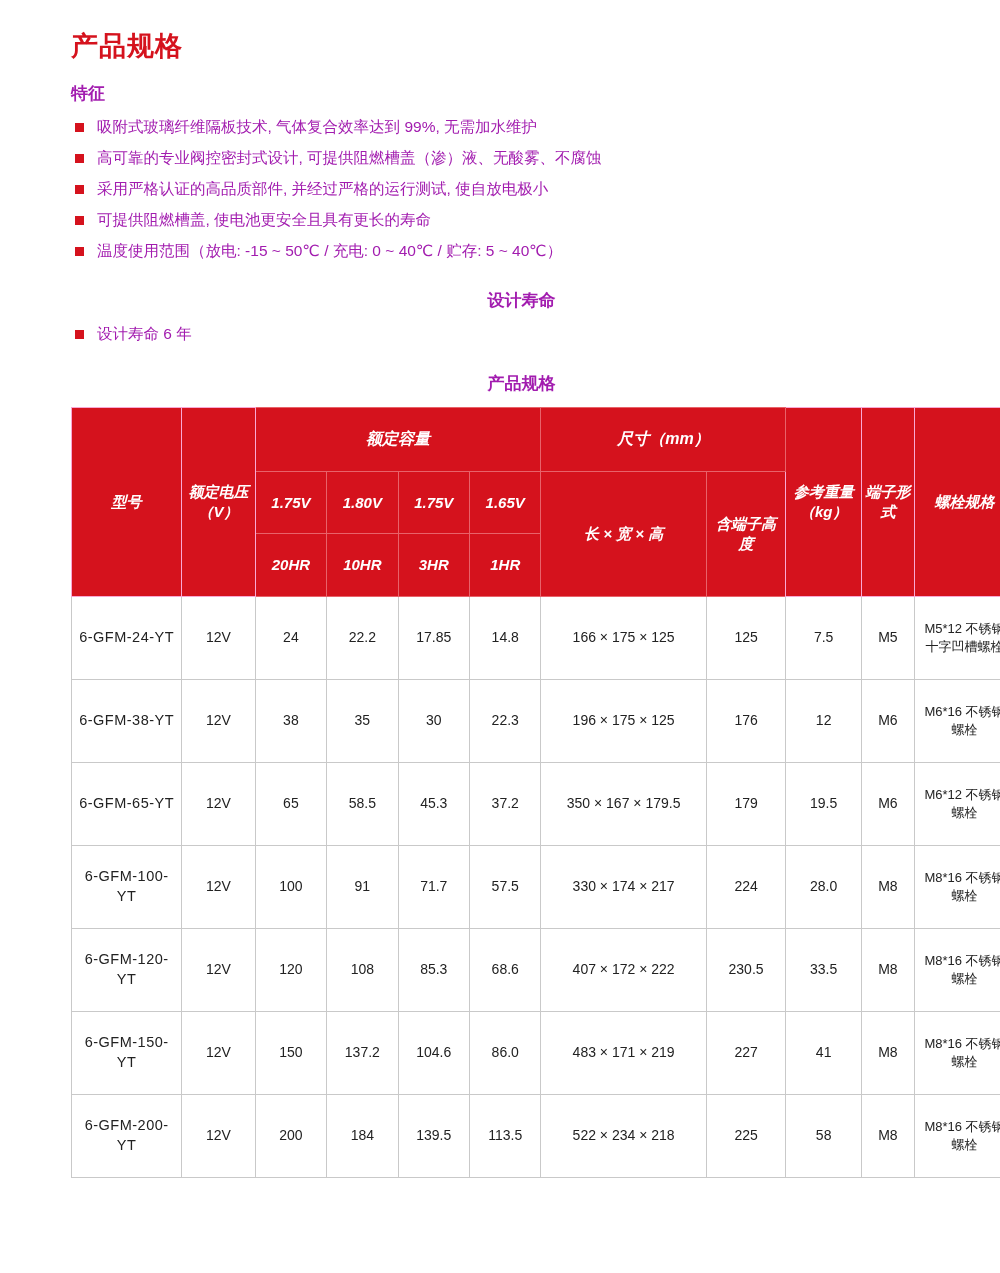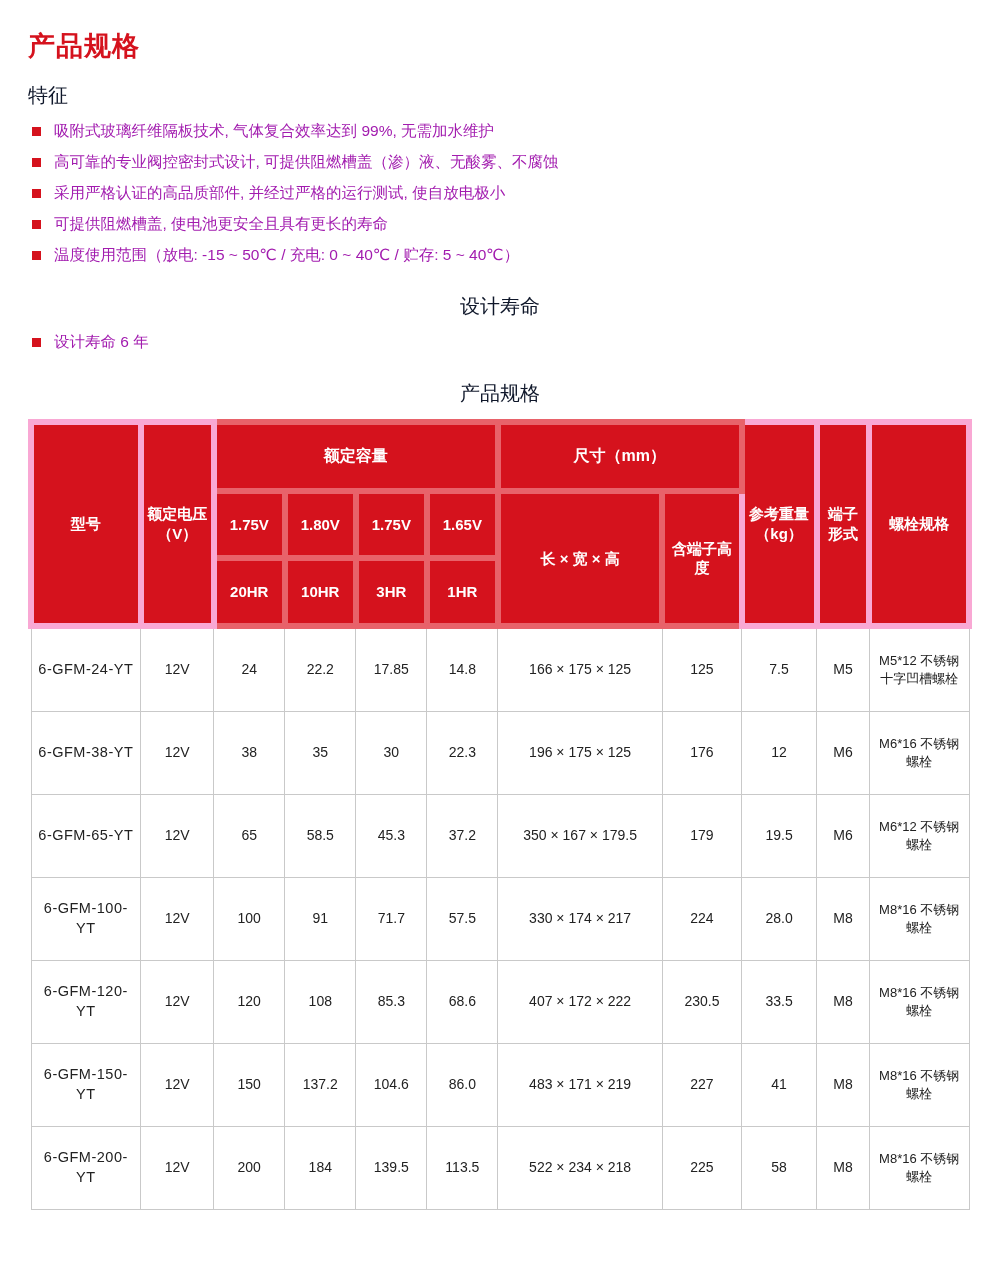--- a/index.html
+++ b/index.html
@@ -10,32 +10,33 @@
   body {
     width: 1000px;
     height: 1273px;
     font-family: "Liberation Sans", "DejaVu Sans", sans-serif;
     color: #1a1a1a;
     position: relative;
   }
   .page {
     padding: 28px 28px 0 28px;
     box-sizing: border-box;
+    margin-left: 43px;
   }
   .page-title {
     color: #d5121d;
     font-size: 27px;
     font-weight: bold;
     letter-spacing: 1px;
     margin: 0 0 18px 0;
   }
   .section-title {
-    font-size: 20px;
-    font-weight: normal;
-    color: #0f172a;
+    font-size: 17px;
+    font-weight: bold;
+    color: #a21caf;
     margin: 0 0 10px 0;
   }
   .section-title.spaced {
     margin-top: 26px;
     text-align: center;
   }
   ul.bullets {
     list-style: none;
     margin: 0 0 0 0;
     padding: 0;
@@ -67,24 +68,25 @@
     font-size: 14px;
   }
   table.spec th, table.spec td {
     border: 1px solid #c9c9c9;
     text-align: center;
     vertical-align: middle;
   }
   table.spec thead th {
     background: #d5121d;
     color: #ffffff;
-    border: 6px solid #f9a8d4;
+    border: 1px solid #f9a8d4;
     font-weight: bold;
     padding: 21px 2px;
     line-height: 1.3;
+    font-style: italic;
   }
   table.spec thead th.sep {
     border-color: #e8626a;
   }
   table.spec thead th.big {
     font-size: 16px;
   }
   table.spec thead th.mid {
     font-size: 15px;
   }

